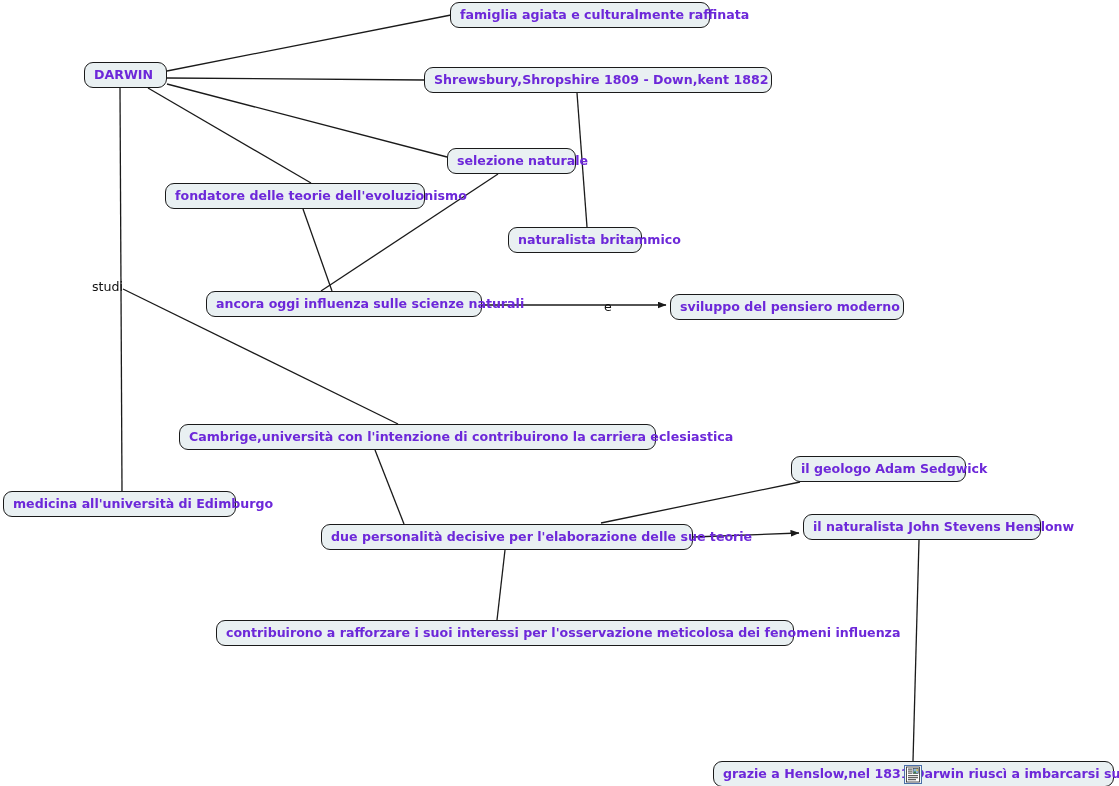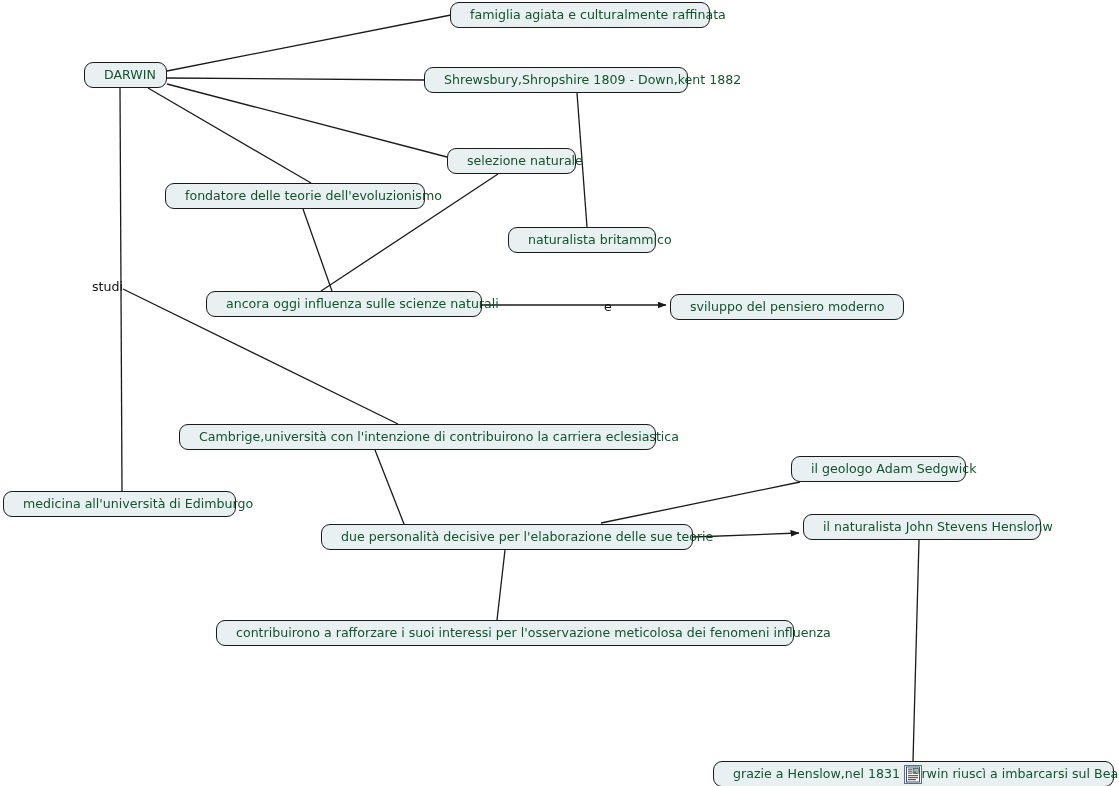--- a/index.html
+++ b/index.html
@@ -26,25 +26,26 @@
     pointer-events: none;
   }
   .node {
     position: absolute;
     box-sizing: border-box;
     background: #e9f0f2;
     border: 1.4px solid #1a1a1a;
     border-radius: 9px;
     height: 26px;
     line-height: 23px;
-    padding: 0 19px;
+    padding: 0 9px;
     font-size: 12.6px;
-    color: #14532d;
+    color: #6d28d9;
     white-space: nowrap;
     z-index: 3;
+    font-weight: bold;
   }
   .edge-label {
     position: absolute;
     font-size: 12.6px;
     color: #111111;
     background: transparent;
     white-space: nowrap;
     z-index: 4;
   }
   .doc-icon {
@@ -78,24 +79,24 @@
         <line x1="375" y1="450" x2="404" y2="524" stroke="#1a1a1a" stroke-width="1.3"></line>
         <line x1="601" y1="523" x2="800" y2="482" stroke="#1a1a1a" stroke-width="1.3"></line>
         <line x1="693" y1="537" x2="799" y2="533" stroke="#1a1a1a" stroke-width="1.3" marker-end="url(#arrowhead)"></line>
         <line x1="505" y1="550" x2="497" y2="620" stroke="#1a1a1a" stroke-width="1.3"></line>
         <line x1="919" y1="540" x2="913" y2="761" stroke="#1a1a1a" stroke-width="1.3"></line>
       </g>
   </svg>
   <div id="node-layer">
       <div class="node" style="left: 84px; top: 62px; width: 83px;">DARWIN</div>
       <div class="node" style="left: 450px; top: 2px; width: 260px;">famiglia agiata e culturalmente raffinata</div>
-      <div class="node" style="left: 424px; top: 67px; width: 264px;">Shrewsbury,Shropshire 1809 - Down,kent 1882</div>
+      <div class="node" style="left: 424px; top: 67px; width: 348px;">Shrewsbury,Shropshire 1809 - Down,kent 1882</div>
       <div class="node" style="left: 447px; top: 148px; width: 129px; border-radius: 9px;">selezione naturale</div>
       <div class="node" style="left: 165px; top: 183px; width: 260px;">fondatore delle teorie dell'evoluzionismo</div>
-      <div class="node" style="left: 508px; top: 227px; width: 148px;">naturalista britammico</div>
+      <div class="node" style="left: 508px; top: 227px; width: 134px;">naturalista britammico</div>
       <div class="node" style="left: 206px; top: 291px; width: 276px;">ancora oggi influenza sulle scienze naturali</div>
       <div class="node" style="left: 670px; top: 294px; width: 234px;">sviluppo del pensiero moderno</div>
       <div class="node" style="left: 179px; top: 424px; width: 477px;">Cambrige,università con l'intenzione di contribuirono la carriera eclesiastica</div>
       <div class="node" style="left: 3px; top: 491px; width: 233px;">medicina all'università di Edimburgo</div>
       <div class="node" style="left: 791px; top: 456px; width: 175px;">il geologo Adam Sedgwick</div>
       <div class="node" style="left: 803px; top: 514px; width: 238px;">il naturalista John Stevens Henslonw</div>
       <div class="node" style="left: 321px; top: 524px; width: 372px; text-align: center;">due personalità decisive per l'elaborazione delle sue teorie</div>
       <div class="node" style="left: 216px; top: 620px; width: 578px;">contribuirono a rafforzare i suoi interessi per l'osservazione meticolosa dei fenomeni influenza</div>
       <div class="node" style="left: 713px; top: 761px; width: 401px;">grazie a Henslow,nel 1831 Darwin riuscì a imbarcarsi sul Beagle</div>
     </div>

